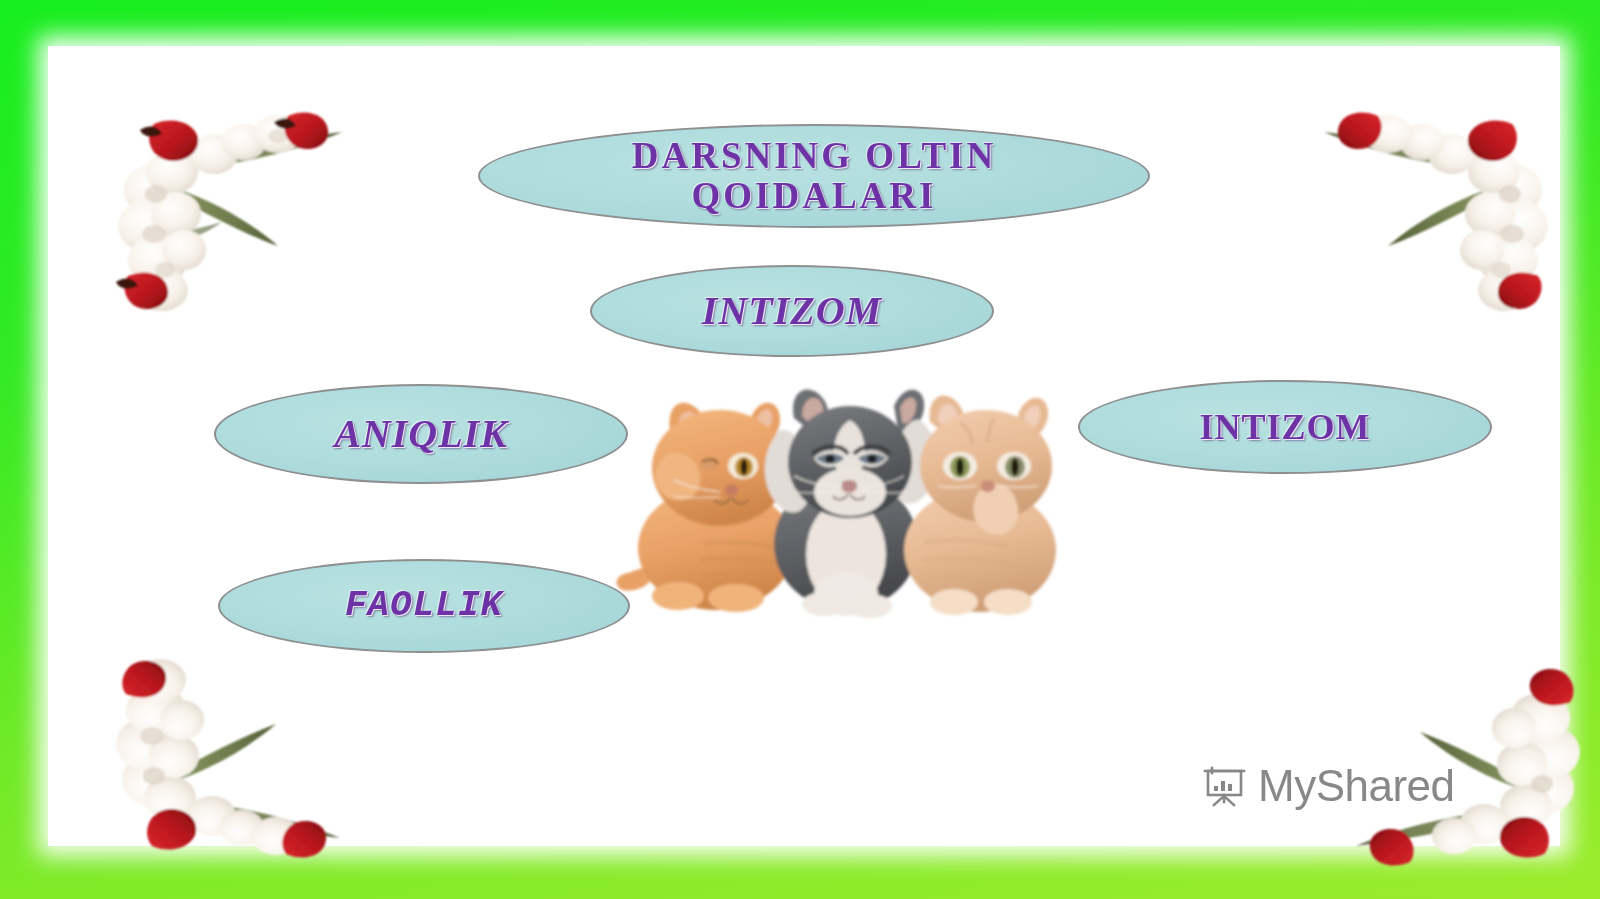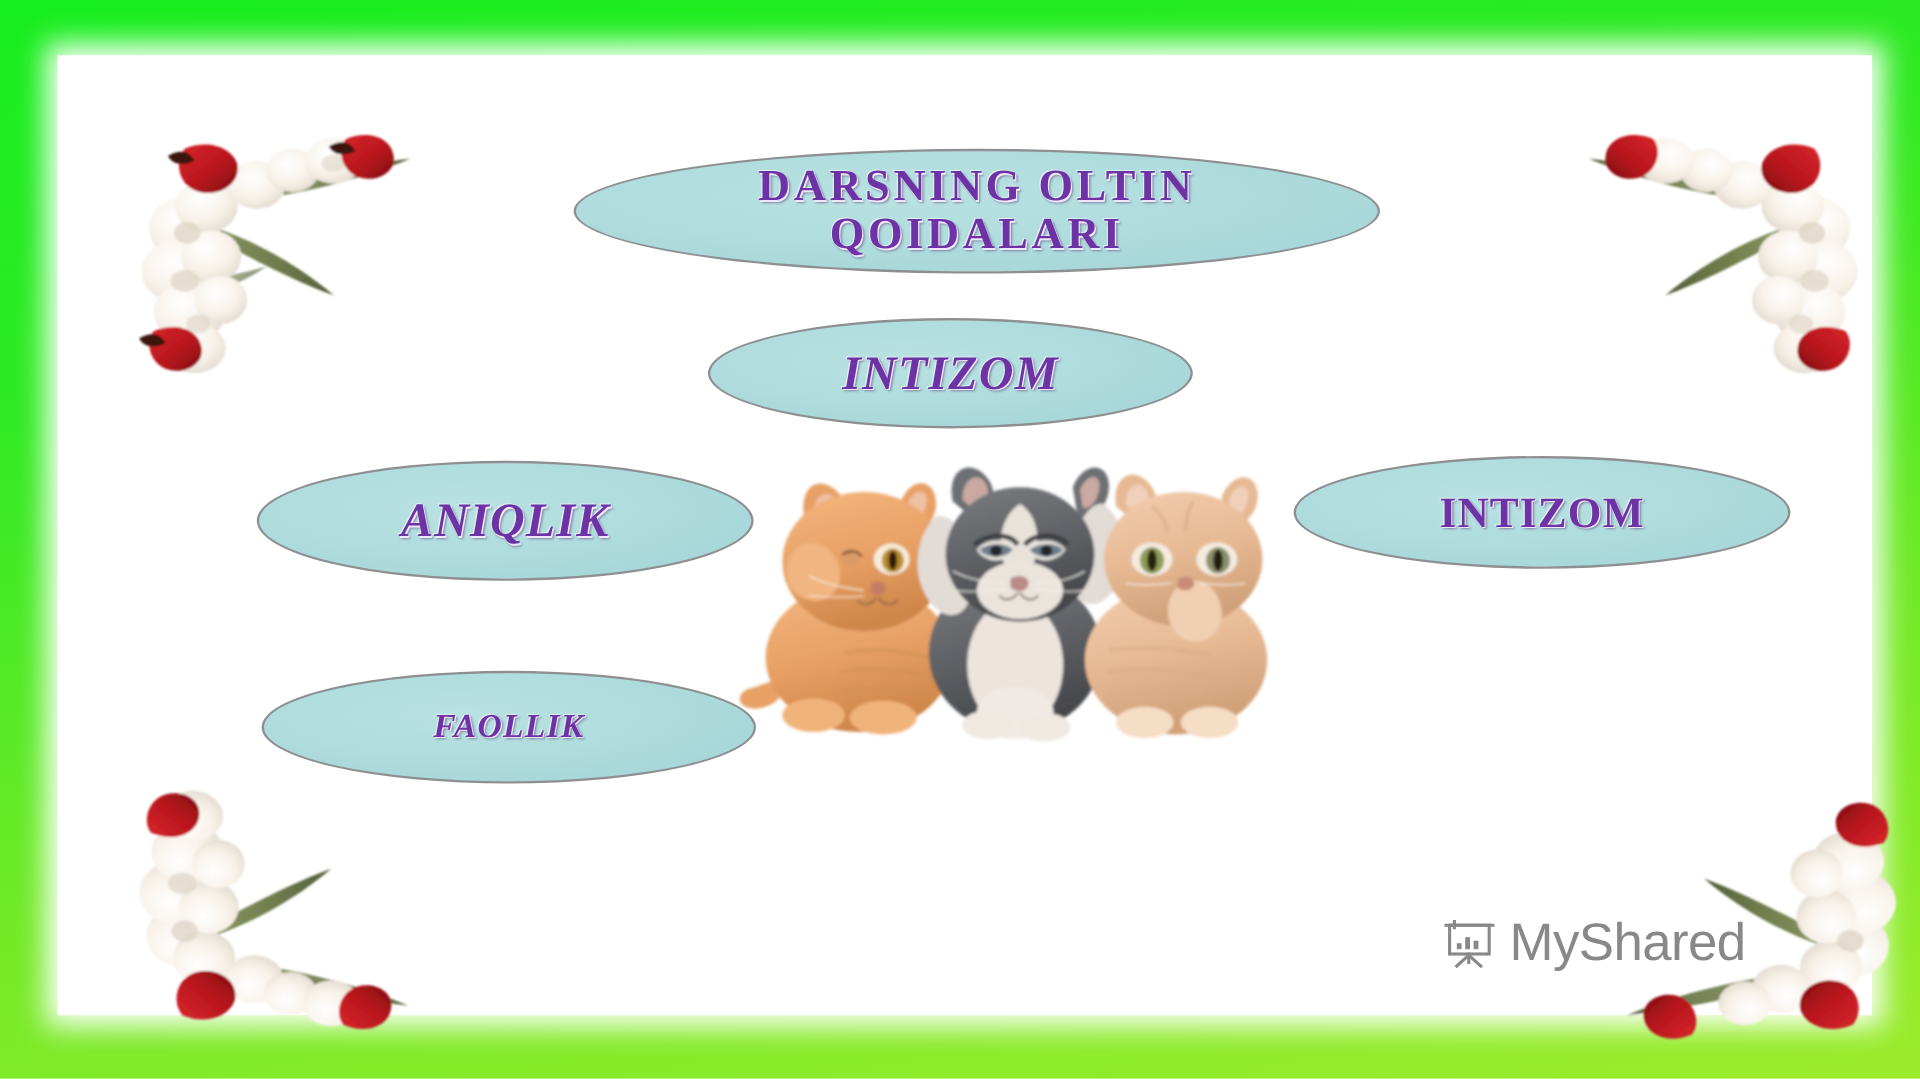--- a/index.html
+++ b/index.html
@@ -88,21 +88,21 @@
   #bubble-ahillik { left: 542px; top: 219px; width: 404px; height: 92px; }
   #bubble-ahillik span { font-size: 40px; font-style: italic; }
 
   #bubble-aniqlik { left: 166px; top: 338px; width: 414px; height: 100px; }
   #bubble-aniqlik span { font-size: 40px; font-style: italic; }
 
   #bubble-intizom { left: 1030px; top: 334px; width: 414px; height: 94px; }
   #bubble-intizom span { font-size: 36px; }
 
   #bubble-faollik { left: 170px; top: 513px; width: 412px; height: 94px; }
-  #bubble-faollik span { font-size: 28px; font-style: italic; }
+  #bubble-faollik span { font-size: 36px; font-style: italic; font-family: Liberation Mono, monospace; }
 
   #bubble-ongqol { left: 1036px; top: 505px; width: 396px; height: 108px; }
   #bubble-ongqol span { font-size: 28px; font-style: italic; letter-spacing: 2px; }
 
   #bubble-ozaro { left: 634px; top: 588px; width: 378px; height: 108px; }
   #bubble-ozaro span { font-size: 34px; font-style: italic; }
 
   
   #kittens {
     position: absolute;

